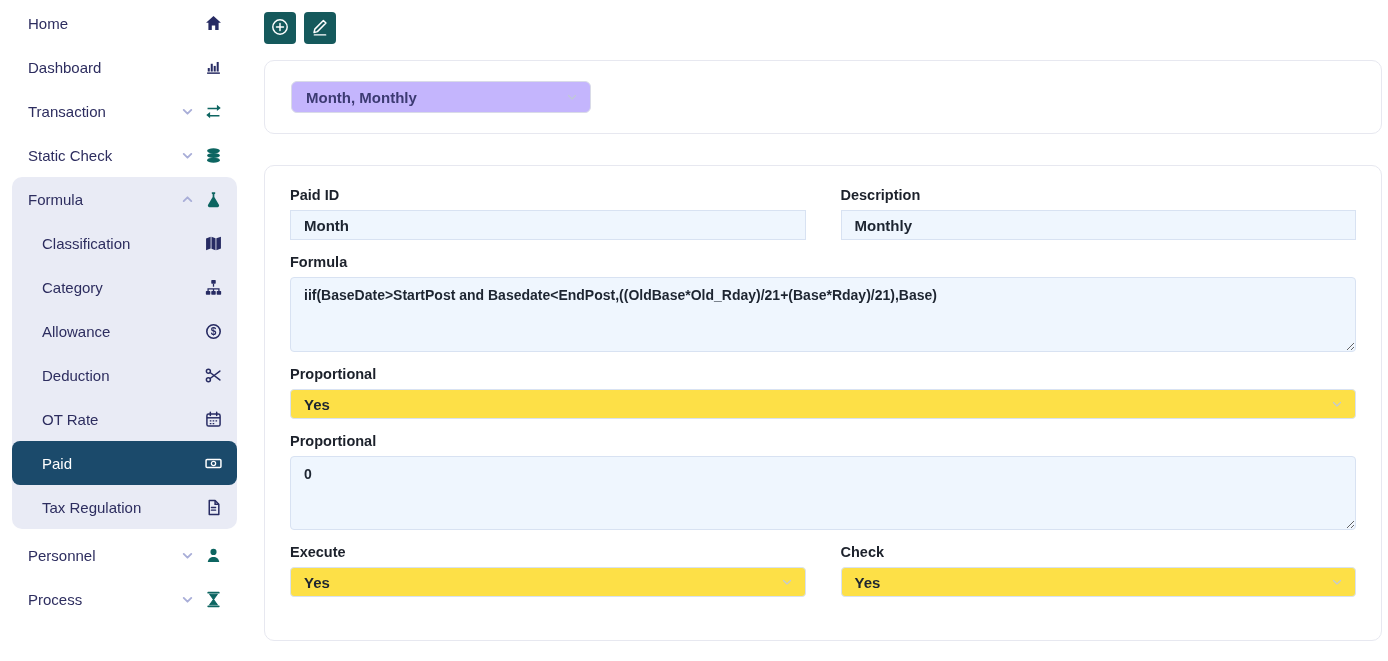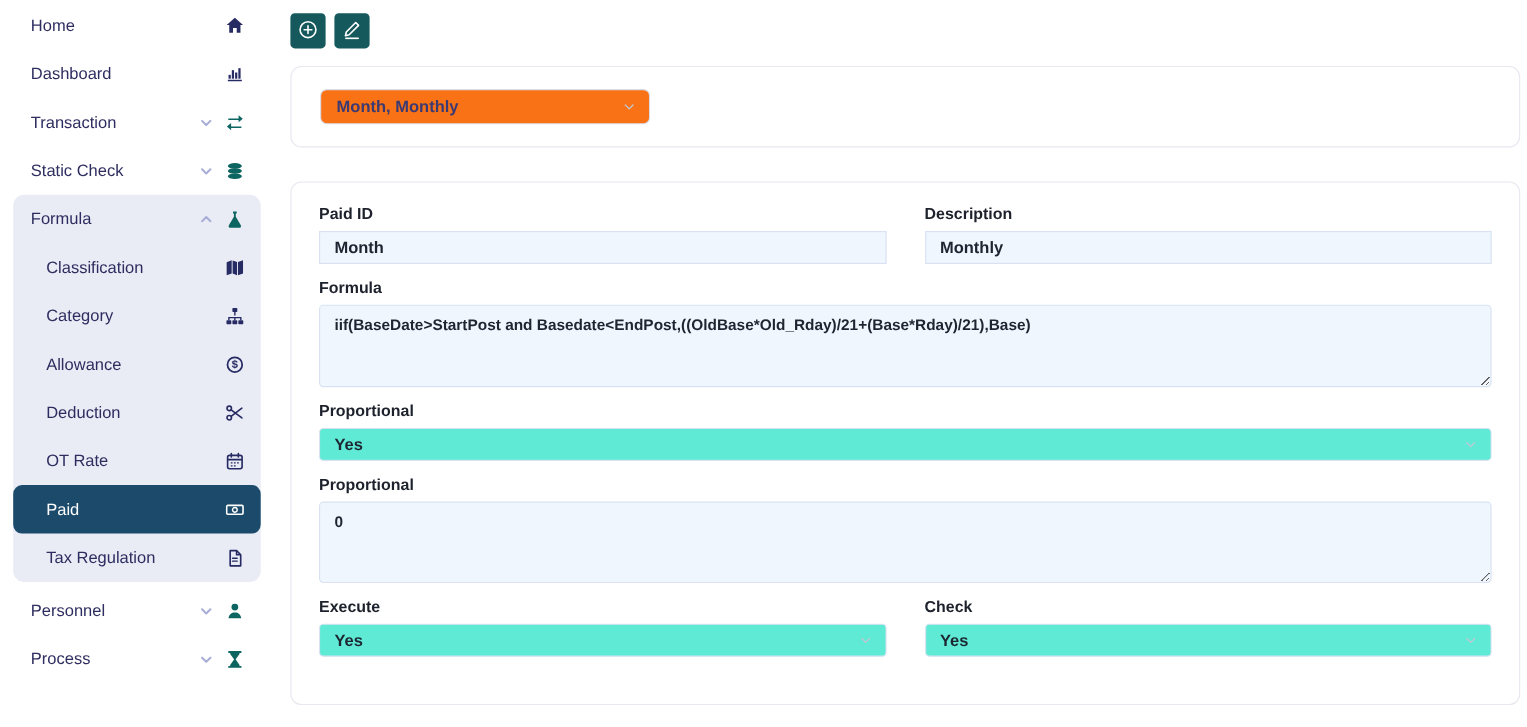--- a/index.html
+++ b/index.html
@@ -39,21 +39,21 @@
     background:#15595c; color:#fff; display:flex; align-items:center;
     justify-content:center; cursor:pointer; padding:0;
   }
   .tbtn svg { width:18px; height:18px; }
 
   .card { background:#fff; border:1px solid #e7e8f0; border-radius:10px; }
   .card.filter { margin-top:16px; padding:20px 26px; }
   .card.form { margin-top:31px; padding:21px 25px 43px; }
 
   .filter-select {
-    width:300px; height:32px; background:#f97316; border:1px solid #d9dbe8;
+    width:300px; height:32px; background:#c4b5fd; border:1px solid #d9dbe8;
     border-radius:6px; color:#3c3a72; font-weight:600; font-size:15px;
     display:flex; align-items:center; padding:0 14px; position:relative;
     cursor:pointer;
   }
   .sel-chev { position:absolute; right:12px; display:flex; color:#c0c9d6; }
   .sel-chev svg { width:12px; height:12px; }
 
   .row2 { display:grid; grid-template-columns:1fr 1fr; column-gap:35px; }
   .field { margin-top:14px; }
   .row2:first-child .field, .field.first { margin-top:0; }
@@ -65,21 +65,21 @@
     color:#1d2531; padding:0 13px; outline:none;
   }
   .tarea {
     display:block; width:100%; background:#eff6fe; border:1px solid #d8e2f2;
     border-radius:4px; font:700 14px/1.45 "Liberation Sans", sans-serif;
     color:#1d2531; padding:7px 13px; outline:none; resize:both;
   }
   .tarea.formula { height:75px; }
   .tarea.prop { height:74px; }
   .fselect {
-    position:relative; height:30px; background:#5eead4; border:1px solid #d8e2f2;
+    position:relative; height:30px; background:#fde047; border:1px solid #d8e2f2;
     border-radius:4px; display:flex; align-items:center; padding:0 13px;
     font-weight:700; font-size:15px; color:#1d2531; cursor:pointer;
   }
 </style>
 </head>
 <body>
 
 <nav class="sidebar">
     <div class="nav-item">
       <span class="nav-label">Home</span>

